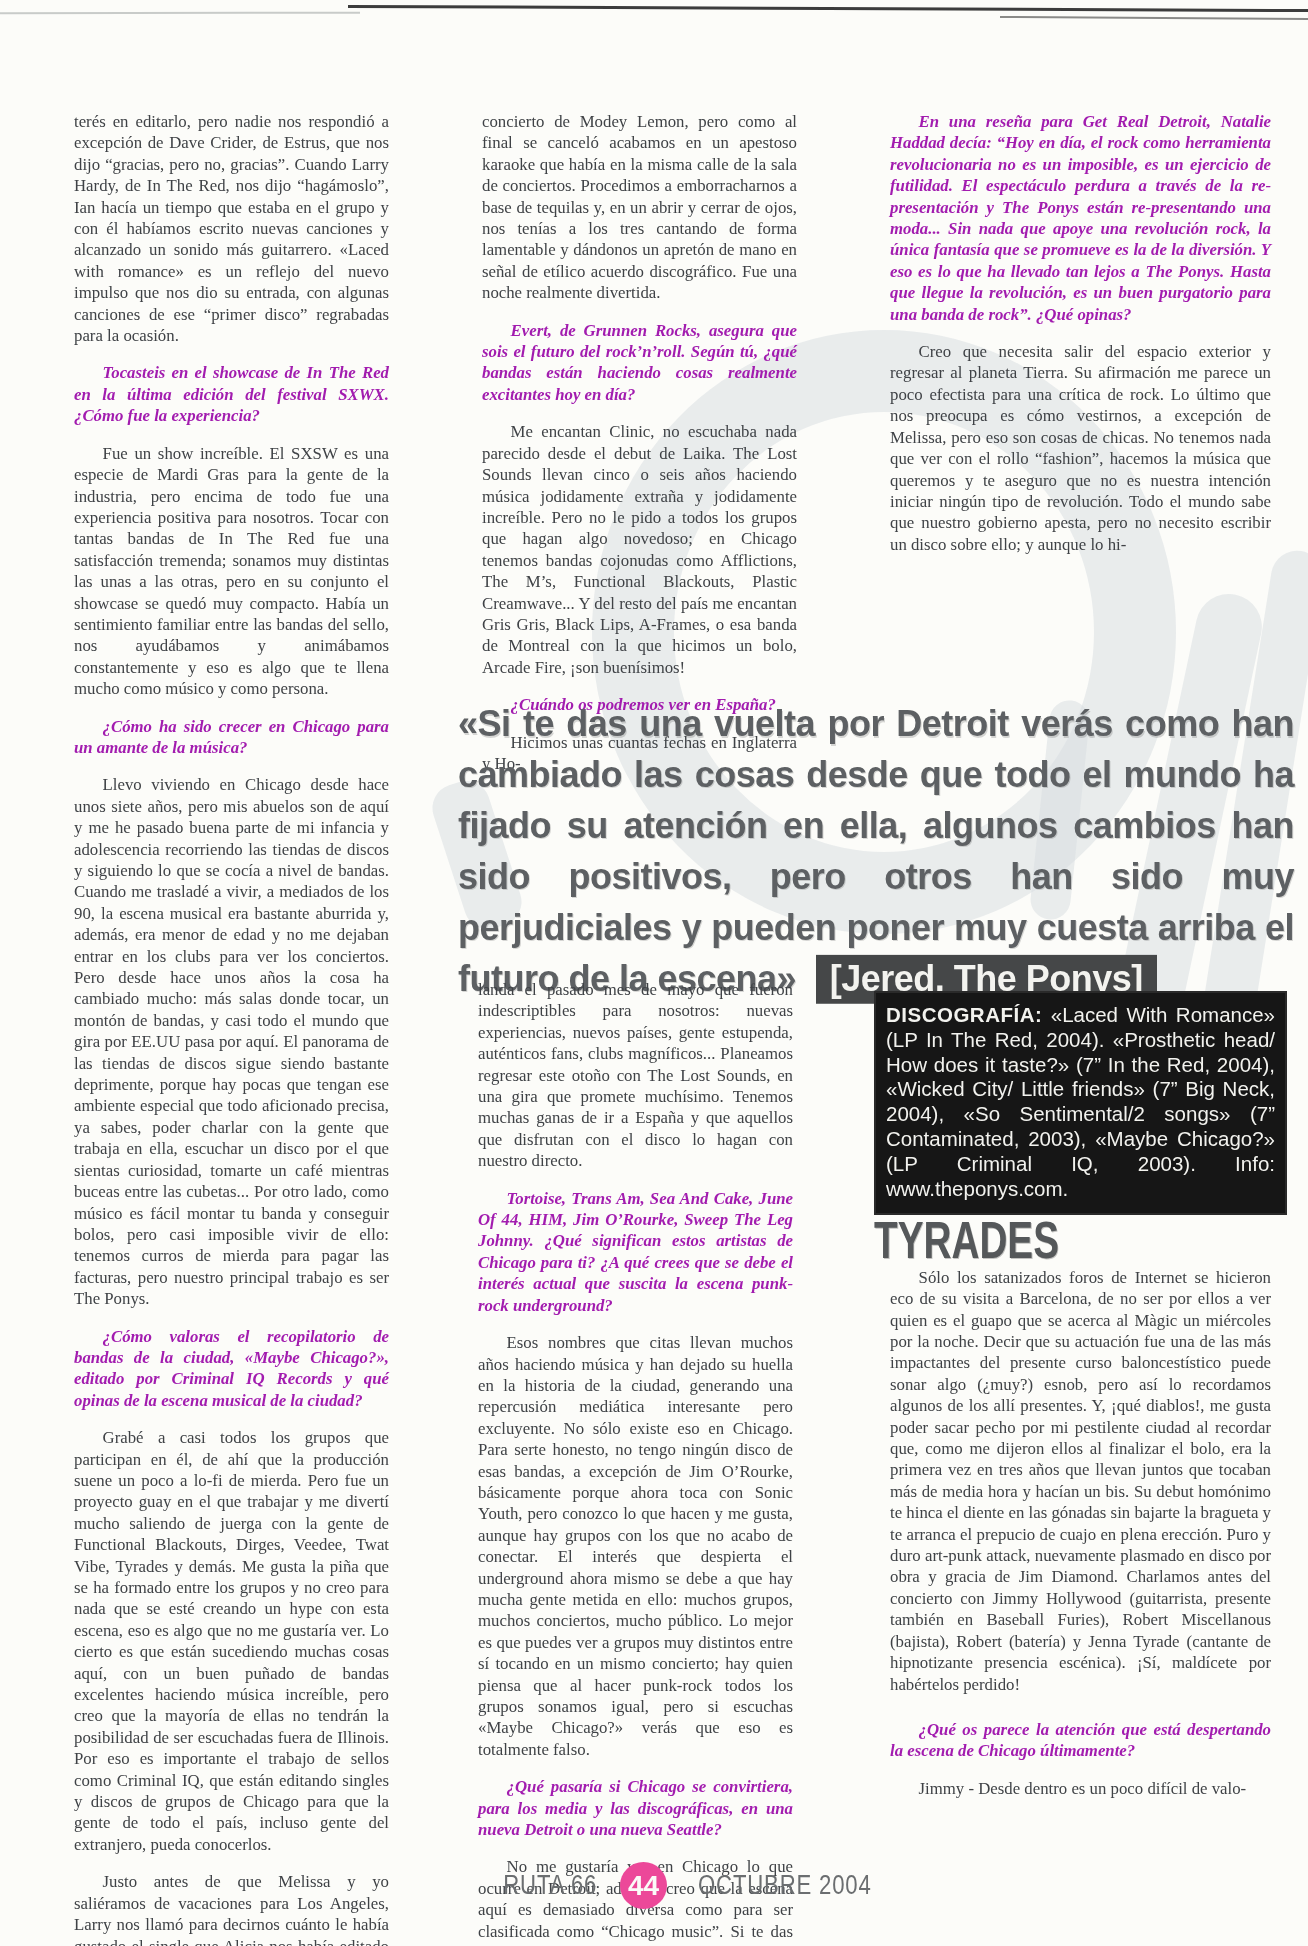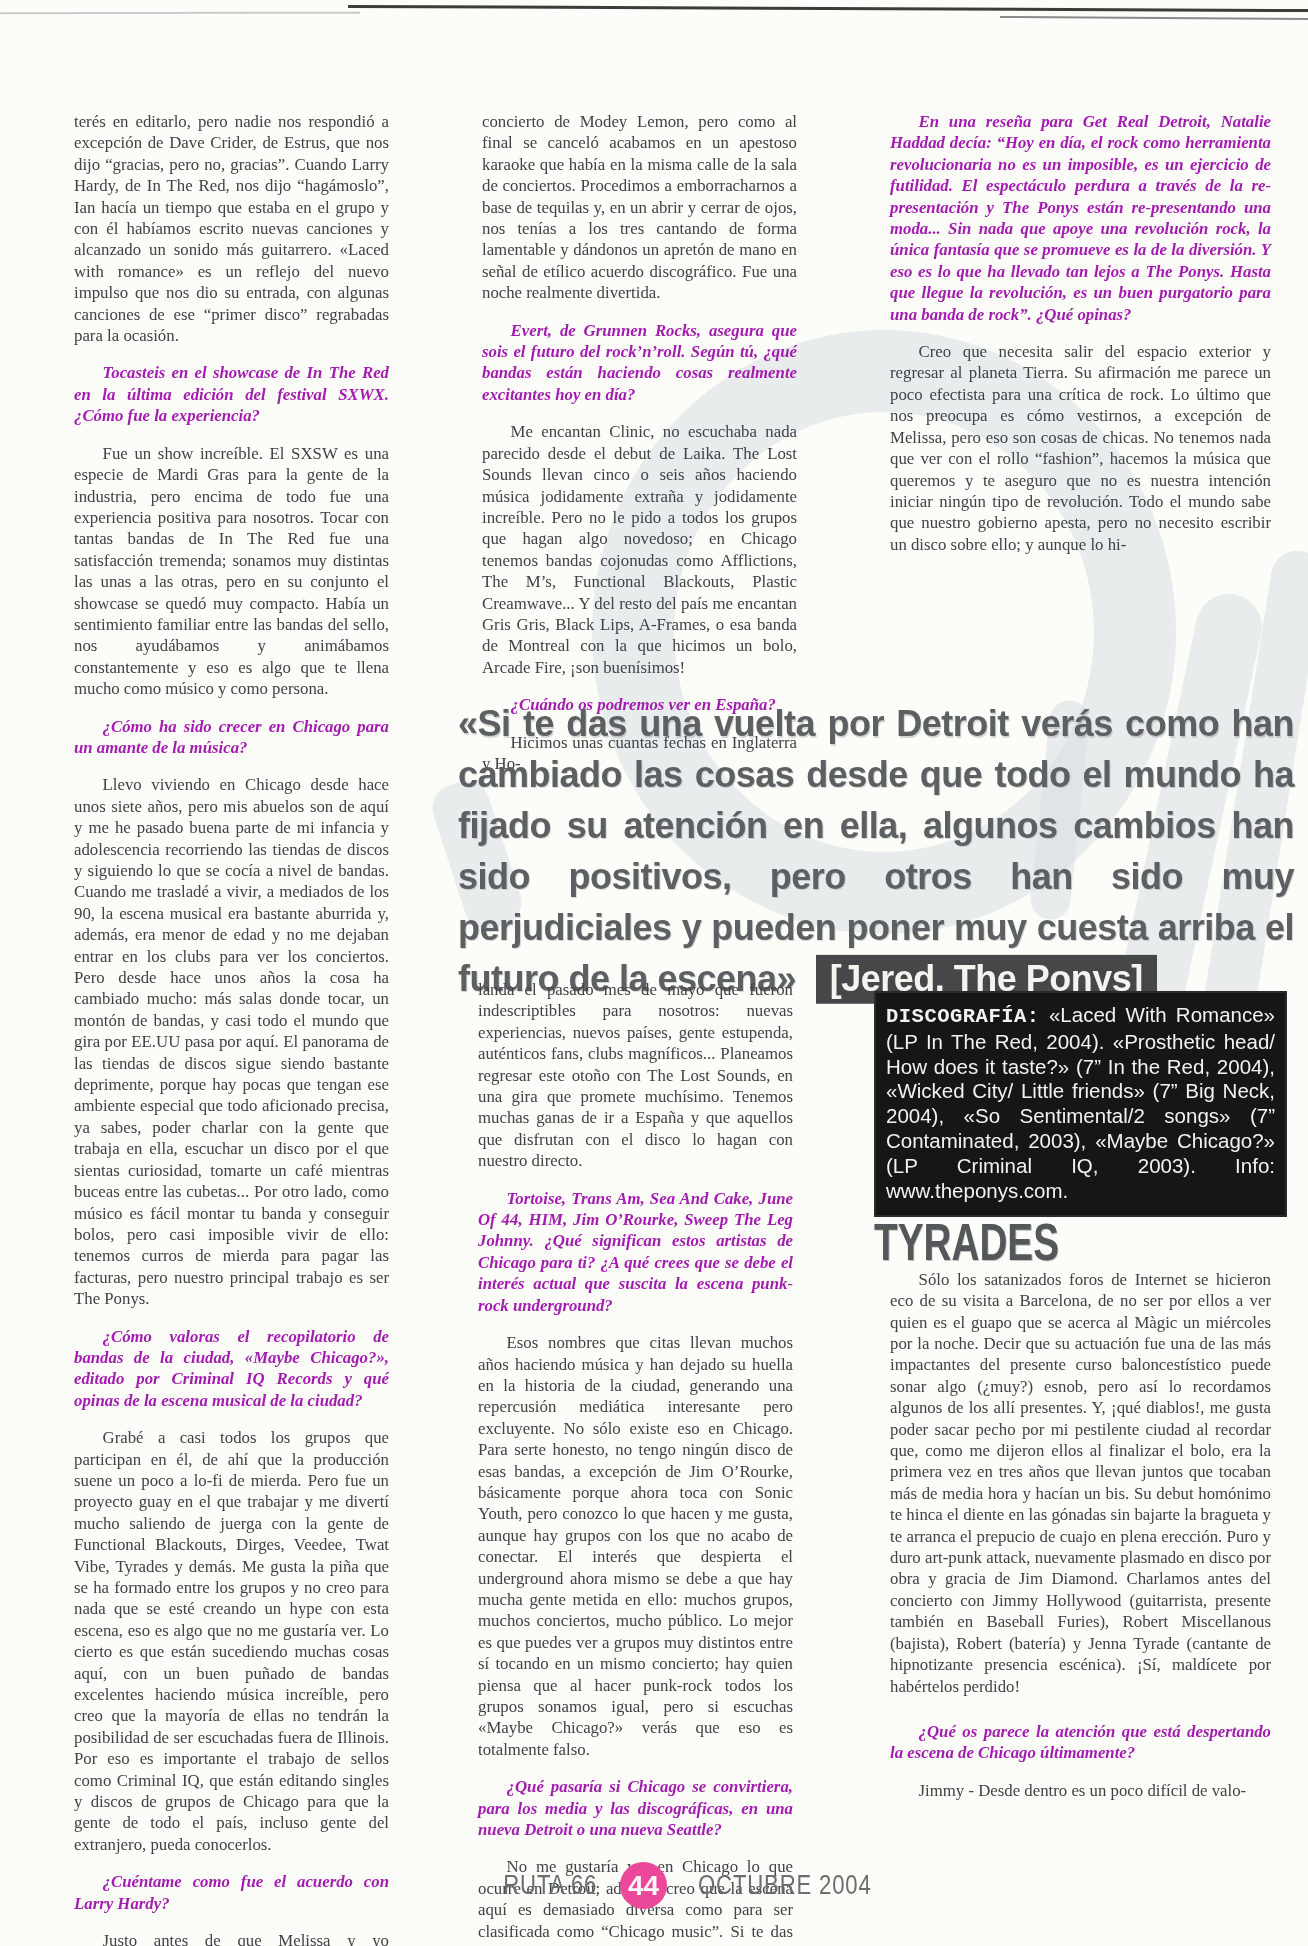--- a/index.html
+++ b/index.html
@@ -60,21 +60,21 @@
   .disco-box{
     margin-top:16px;
     background:#161616;
     color:#f2f2ee;
     font-family:"Liberation Sans", sans-serif;
     font-size:20.5px;line-height:24.8px;
     text-align:justify;
     padding:12px 12px 14px 12px;
     box-shadow:0 0 0 2px #2a2a2a inset;
   }
-  .disco-box .disco-label{font-weight:bold;letter-spacing:.5px;font-family:Liberation Mono, monospace;}
+  .disco-box .disco-label{font-weight:bold;letter-spacing:.5px;}
 
   .tyrades-heading{
     margin:14px 0 4px 0;
     font-family:"Liberation Sans", sans-serif;
     font-weight:800;
     font-size:44px;
     color:#55585a;
     letter-spacing:0px;
     transform:scale(0.88,1.18);transform-origin:left center;
     text-shadow:1px 1px 0 rgba(60,60,60,.3);
@@ -113,21 +113,20 @@
   <div class="wm blob2"></div>
 
   <div class="col col-left">
       <p class="body noindent">terés en editarlo, pero nadie nos respondió a excepción de Dave Crider, de Estrus, que nos dijo “gracias, pero no, gracias”. Cuando Larry Hardy, de In The Red, nos dijo “hagámoslo”, Ian hacía un tiempo que estaba en el grupo y con él habíamos escrito nuevas canciones y alcanzado un sonido más guitarrero. «Laced with romance» es un reflejo del nuevo impulso que nos dio su entrada, con algunas canciones de ese “primer disco” regrabadas para la ocasión.</p>
       <p class="question">Tocasteis en el showcase de In The Red en la última edición del festival SXWX. ¿Cómo fue la experiencia?</p>
       <p class="body">Fue un show increíble. El SXSW es una especie de Mardi Gras para la gente de la industria, pero encima de todo fue una experiencia positiva para nosotros. Tocar con tantas bandas de In The Red fue una satisfacción tremenda; sonamos muy distintas las unas a las otras, pero en su conjunto el showcase se quedó muy compacto. Había un sentimiento familiar entre las bandas del sello, nos ayudábamos y animábamos constantemente y eso es algo que te llena mucho como músico y como persona.</p>
       <p class="question">¿Cómo ha sido crecer en Chicago para un amante de la música?</p>
       <p class="body">Llevo viviendo en Chicago desde hace unos siete años, pero mis abuelos son de aquí y me he pasado buena parte de mi infancia y adolescencia recorriendo las tiendas de discos y siguiendo lo que se cocía a nivel de bandas. Cuando me trasladé a vivir, a mediados de los 90, la escena musical era bastante aburrida y, además, era menor de edad y no me dejaban entrar en los clubs para ver los conciertos. Pero desde hace unos años la cosa ha cambiado mucho: más salas donde tocar, un montón de bandas, y casi todo el mundo que gira por EE.UU pasa por aquí. El panorama de las tiendas de discos sigue siendo bastante deprimente, porque hay pocas que tengan ese ambiente especial que todo aficionado precisa, ya sabes, poder charlar con la gente que trabaja en ella, escuchar un disco por el que sientas curiosidad, tomarte un café mientras buceas entre las cubetas... Por otro lado, como músico es fácil montar tu banda y conseguir bolos, pero casi imposible vivir de ello: tenemos curros de mierda para pagar las facturas, pero nuestro principal trabajo es ser The Ponys.</p>
       <p class="question">¿Cómo valoras el recopilatorio de bandas de la ciudad, «Maybe Chicago?», editado por Criminal IQ Records y qué opinas de la escena musical de la ciudad?</p>
       <p class="body">Grabé a casi todos los grupos que participan en él, de ahí que la producción suene un poco a lo-fi de mierda. Pero fue un proyecto guay en el que trabajar y me divertí mucho saliendo de juerga con la gente de Functional Blackouts, Dirges, Veedee, Twat Vibe, Tyrades y demás. Me gusta la piña que se ha formado entre los grupos y no creo para nada que se esté creando un hype con esta escena, eso es algo que no me gustaría ver. Lo cierto es que están sucediendo muchas cosas aquí, con un buen puñado de bandas excelentes haciendo música increíble, pero creo que la mayoría de ellas no tendrán la posibilidad de ser escuchadas fuera de Illinois. Por eso es importante el trabajo de sellos como Criminal IQ, que están editando singles y discos de grupos de Chicago para que la gente de todo el país, incluso gente del extranjero, pueda conocerlos.</p>
-      <p class="question">¿Cuéntame como fue el acuerdo con Larry Hardy?</p>
       <p class="body">Justo antes de que Melissa y yo saliéramos de vacaciones para Los Angeles, Larry nos llamó para decirnos cuánto le había gustado el single que Alicja nos había editado en Contaminated Records y las ganas que tenía de quedar con nosotros para charlar. Le dijimos que íbamos a estar dos días en L.A. y que debíamos vernos. Ibamos a encontrarnos en el</p>
     </div>
 
   <div class="col col-mid-top">
       <p class="body noindent">concierto de Modey Lemon, pero como al final se canceló acabamos en un apestoso karaoke que había en la misma calle de la sala de conciertos. Procedimos a emborracharnos a base de tequilas y, en un abrir y cerrar de ojos, nos tenías a los tres cantando de forma lamentable y dándonos un apretón de mano en señal de etílico acuerdo discográfico. Fue una noche realmente divertida.</p>
       <p class="question">Evert, de Grunnen Rocks, asegura que sois el futuro del rock’n’roll. Según tú, ¿qué bandas están haciendo cosas realmente excitantes hoy en día?</p>
       <p class="body">Me encantan Clinic, no escuchaba nada parecido desde el debut de Laika. The Lost Sounds llevan cinco o seis años haciendo música jodidamente extraña y jodidamente increíble. Pero no le pido a todos los grupos que hagan algo novedoso; en Chicago tenemos bandas cojonudas como Afflictions, The M’s, Functional Blackouts, Plastic Creamwave... Y del resto del país me encantan Gris Gris, Black Lips, A-Frames, o esa banda de Montreal con la que hicimos un bolo, Arcade Fire, ¡son buenísimos!</p>
       <p class="question">¿Cuándo os podremos ver en España?</p>
       <p class="body">Hicimos unas cuantas fechas en Inglaterra y Ho-</p>
     </div>

